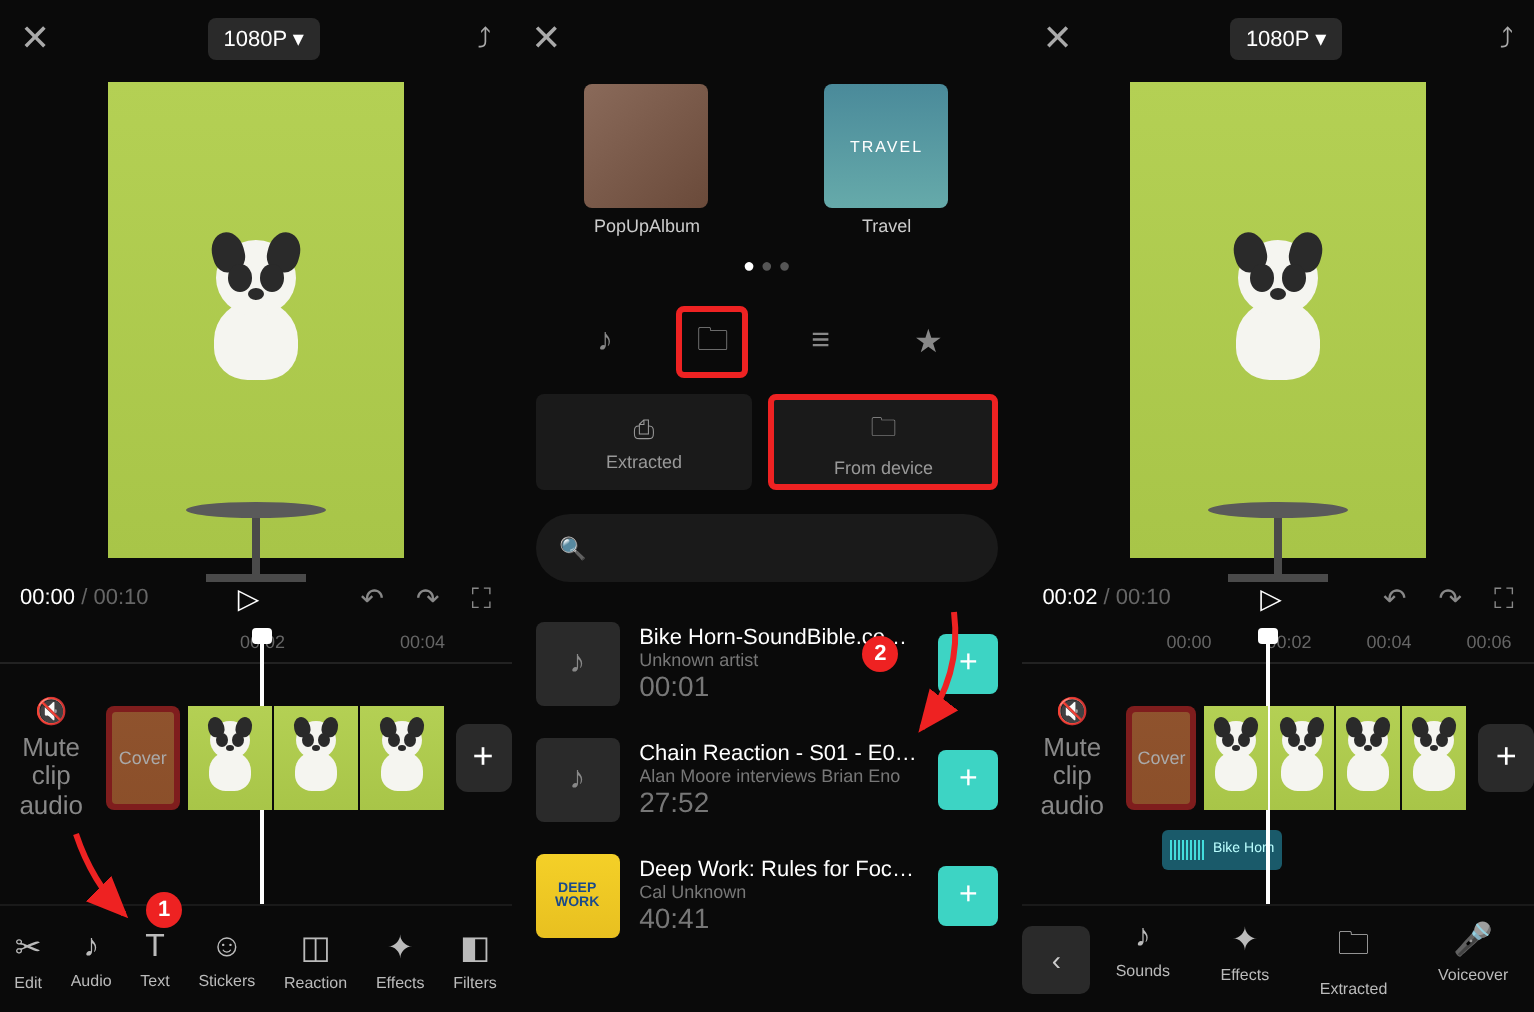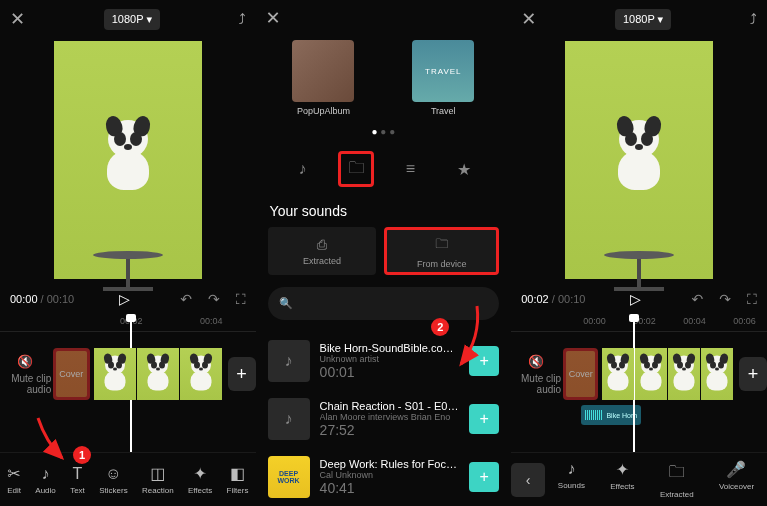--- a/index.html
+++ b/index.html
@@ -27,21 +27,21 @@
 .time{color:#666;font-size:11px}
 .time .cur{color:#fff}
 .play{color:#fff;font-size:14px;margin:0 auto}
 .pctrl{color:#888;font-size:14px;margin-left:6px}
 .timeline{flex:1;background:#0a0a0a;position:relative;padding-top:18px}
 .ruler{position:absolute;top:0;left:0;right:0;height:16px;border-bottom:1px solid #222;font-size:9px;color:#666;display:flex;padding-left:70px}
 .ruler span{position:absolute}
 .track{display:flex;align-items:center;margin-top:14px}
 .leftcol{width:62px;display:flex;flex-direction:column;align-items:center;gap:4px}
 .mute-ico{color:#888;font-size:13px}
-.mute-t{font-size:10px;color:#888;text-align:right;line-height:1.1}
+.mute-t{font-size:13px;color:#888;text-align:center;line-height:1.1}
 .cover{width:44px;height:52px;background:#7f1d1d;border-radius:4px;display:flex;align-items:center;justify-content:center;font-size:9px;color:#aaa;position:relative;margin-left:2px}
 .cover:before{content:'';position:absolute;inset:3px;background:linear-gradient(#b4d054,#a8c548);border-radius:2px;opacity:.3}
 .clips{display:flex;margin-left:4px;gap:1px}
 .clip{width:42px;height:52px;overflow:hidden}
 .clip .dog-scene{border-radius:0}
 .clip .dog{transform:translate(-50%,-50%) scale(.5)}
 .addclip{width:34px;height:34px;background:#2a2a2a;border-radius:6px;display:flex;align-items:center;justify-content:center;margin-left:6px;font-size:18px;color:#fff}
 .audio-clip{margin-left:70px;margin-top:5px;width:60px;height:20px;background:#1a5a6a;border-radius:3px;display:flex;align-items:center;padding:0 4px;gap:3px}
 .wave{flex:1;height:10px;background:repeating-linear-gradient(90deg,#4dd,#4dd 1px,transparent 1px,transparent 2px)}
 .audio-clip span{font-size:7px;color:#bff}
@@ -238,21 +238,20 @@
         <span class="album-lbl">Travel</span>
       </div>
     </div>
   <div class="dots"><span class="active">●</span> <span>●</span> <span>●</span></div>
   <div class="tabbar">
     <div class="tab">♪</div>
     <div class="tab redbox">🗀</div>
     <div class="tab">≡</div>
     <div class="tab">★</div>
   </div>
-  <div class="section-title">Your sounds</div>
   <div class="subtabs">
     <div class="subtab">
       <span class="subtab-ico">⎙</span>
       <span class="subtab-lbl">Extracted</span>
     </div>
     <div class="subtab redbox">
       <span class="subtab-ico">🗀</span>
       <span class="subtab-lbl">From device</span>
     </div>
   </div>

